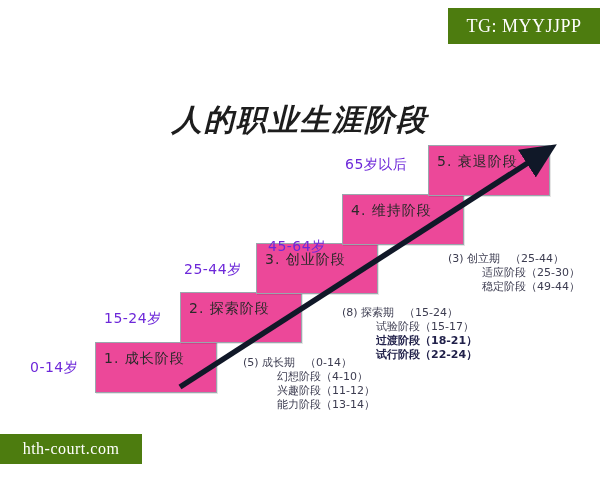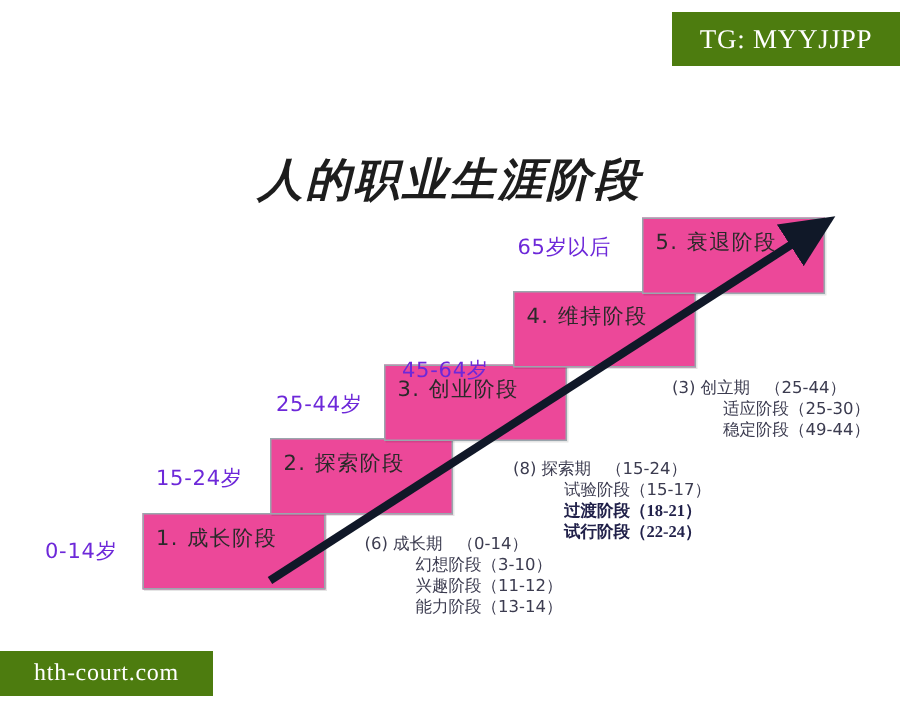--- a/index.html
+++ b/index.html
@@ -110,21 +110,20 @@
     display: inline-block;
   }
   .annot .row.indent .nm {
     padding-left: 16px;
     width: 62px;
     text-align: right;
   }
   .annot .row.bold {
     font-weight: bold;
     color: #21214a;
-    font-family: Liberation Serif, serif;
   }
 
   
   #arrow-svg {
     position: absolute;
     left: 0;
     top: 0;
     width: 600px;
     height: 480px;
     pointer-events: none;
@@ -154,24 +153,24 @@
   </div>
 
   <div class="age-label" style="left:30px; top:359px;">0-14岁</div>
   <div class="age-label" style="left:104px; top:310px;">15-24岁</div>
   <div class="age-label" style="left:184px; top:261px;">25-44岁</div>
   <div class="age-label" style="left:268px; top:205px;margin-top:33px;">45-64岁</div>
   <div class="age-label" style="left:345px; top:156px;">65岁以后</div>
 
   <div class="annot" style="left:243px; top:356px;">
     <span class="row">
-      <span class="nm">(6) 成长期</span><span class="rng">（0-14）</span>
-    </span>
-    <span class="row indent">
-      <span class="nm">幻想阶段</span><span class="rng">（3-10）</span>
+      <span class="nm">(5) 成长期</span><span class="rng">（0-14）</span>
+    </span>
+    <span class="row indent">
+      <span class="nm">幻想阶段</span><span class="rng">（4-10）</span>
     </span>
     <span class="row indent">
       <span class="nm">兴趣阶段</span><span class="rng">（11-12）</span>
     </span>
     <span class="row indent">
       <span class="nm">能力阶段</span><span class="rng">（13-14）</span>
     </span>
   </div>
 
   <div class="annot" style="left:342px; top:306px;">

